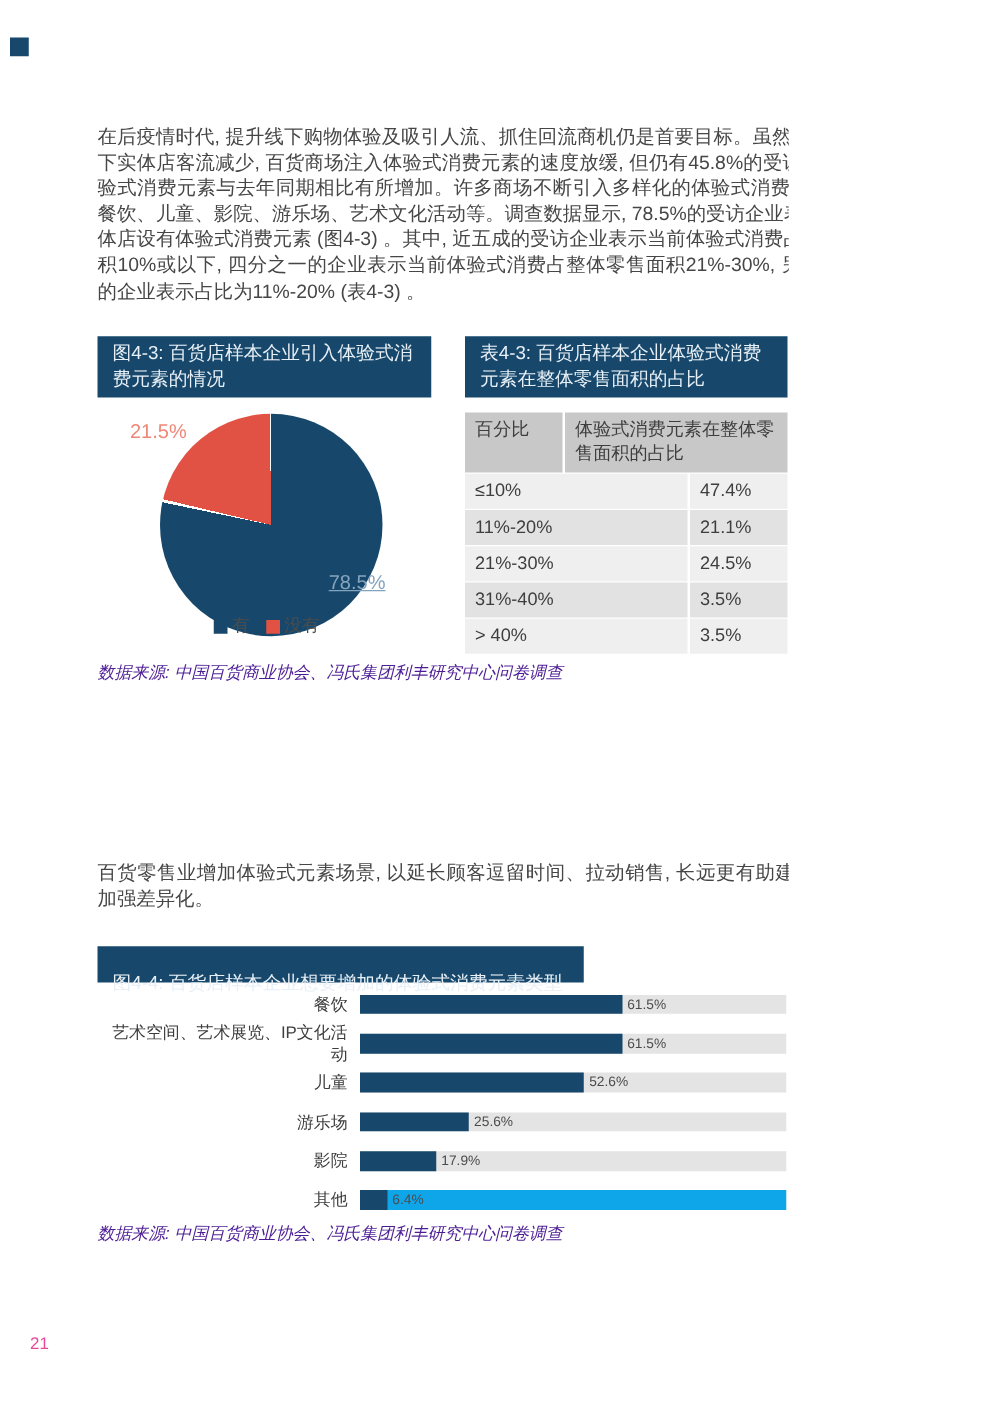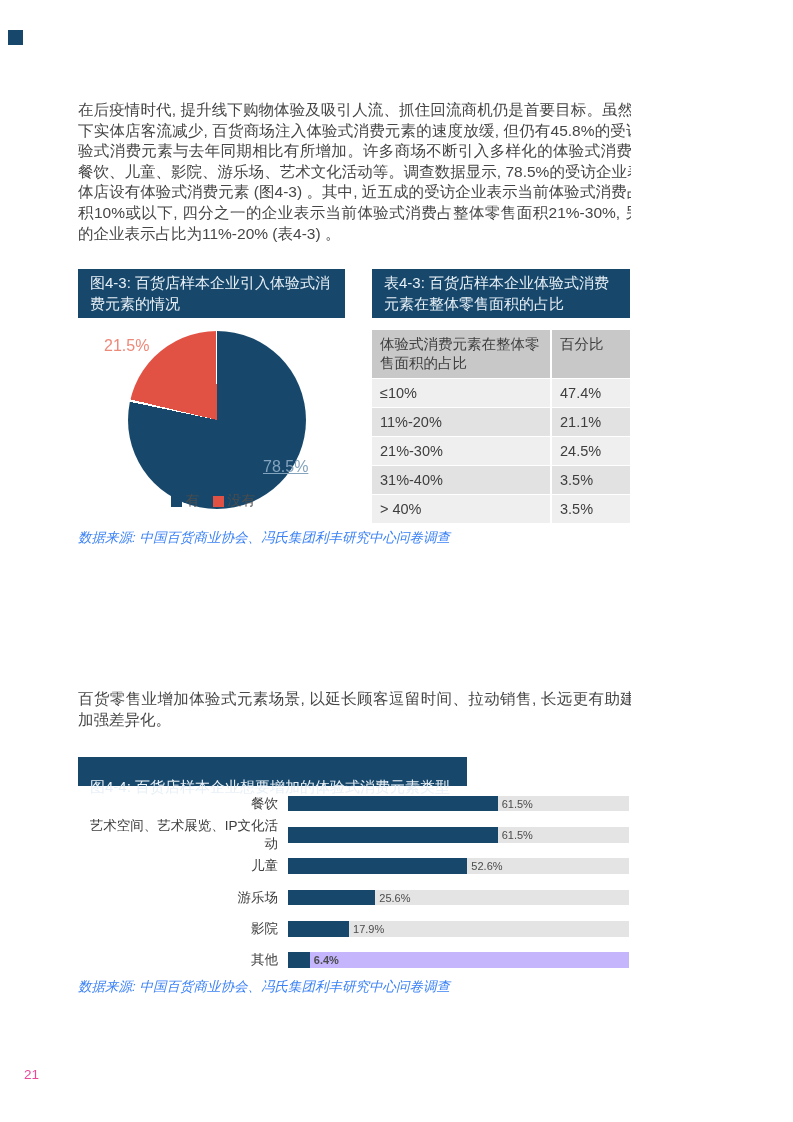--- a/index.html
+++ b/index.html
@@ -26,21 +26,21 @@
   .legend-swatch{width:11px;height:11px;display:inline-block;}
   .t43{position:absolute;left:372px;top:330px;width:258px;font-size:14.5px;color:#3e3e3e;}
   .t43-header{display:flex;gap:2px;margin-bottom:1px;}
   .t43-header .cell{background:#c8c8c8;box-sizing:border-box;padding:5px 8px;line-height:19px;}
   .t43 .c1{width:178px;}
   .t43 .c2{width:78px;}
   .t43-row{display:flex;gap:2px;margin-bottom:1px;height:28px;}
   .t43-row .cell{box-sizing:border-box;padding:4px 8px;line-height:20px;}
   .t43-row.odd .cell{background:#efefef;}
   .t43-row.even .cell{background:#e2e2e2;}
-  .source{position:absolute;left:78px;margin:0;font-size:13.5px;font-style:italic;color:#3b82f6;}
+  .source{position:absolute;left:78px;margin:0;font-size:13.5px;font-style:italic;color:#4c1d95;}
   .s1{top:529px;}
   .s2{top:978px;}
   .barchart{position:absolute;left:78px;top:788px;width:553px;}
   .bar-row{display:flex;align-items:center;height:31.3px;}
   .bar-cat{width:200px;text-align:right;font-size:13.5px;color:#3d3d3d;flex:none;}
   .bar-track{position:relative;margin-left:10px;width:341px;height:15.5px;background:#e4e4e4;flex:none;}
   .bar-fill{position:absolute;left:0;top:0;height:100%;background:#17486b;}
   .bar-val{position:absolute;top:50%;transform:translateY(-50%);font-size:11px;color:#4b4b4b;
         white-space:nowrap;padding-left:4px;}
   .page-num{position:absolute;left:24px;top:1067px;font-size:13.5px;color:#ec4899;}
@@ -71,22 +71,22 @@
         <span>有</span>
       </span>
       <span class="legend-item">
         <span class="legend-swatch" style="background: rgb(226, 82, 68);"></span>
         <span>没有</span>
       </span>
     </div>
 
   <div class="t43">
     <div class="t43-header">
+      <div class="cell c2">百分比</div>
       <div class="cell c1">体验式消费元素在整体零售面积的占比</div>
-      <div class="cell c2">百分比</div>
     </div>
     <div id="t43-body">
         <div class="t43-row odd">
           <div class="cell c1">≤10%</div>
           <div class="cell c2">47.4%</div>
         </div>
         <div class="t43-row even">
           <div class="cell c1">11%-20%</div>
           <div class="cell c2">21.1%</div>
         </div>
@@ -144,21 +144,21 @@
       </div>
       <div class="bar-row">
         <div class="bar-cat">影院</div>
         <div class="bar-track" style="background: rgb(228, 228, 228); text-align: center;">
           <div class="bar-fill" style="width: 17.9%; background: rgb(23, 72, 107);"></div>
           <span class="bar-val" style="left: 17.9%;">17.9%</span>
         </div>
       </div>
       <div class="bar-row">
         <div class="bar-cat">其他</div>
-        <div class="bar-track" style="background: #c4b5fd; font-weight: bold;">
+        <div class="bar-track" style="background: #0ea5e9;">
           <div class="bar-fill" style="width: 6.4%; background: rgb(23, 72, 107);"></div>
           <span class="bar-val" style="left: 6.4%;">6.4%</span>
         </div>
       </div>
     </div>
 
   <p class="source s2">数据来源: 中国百货商业协会、冯氏集团利丰研究中心问卷调查</p>
 
   <div class="page-num">21</div>
 

